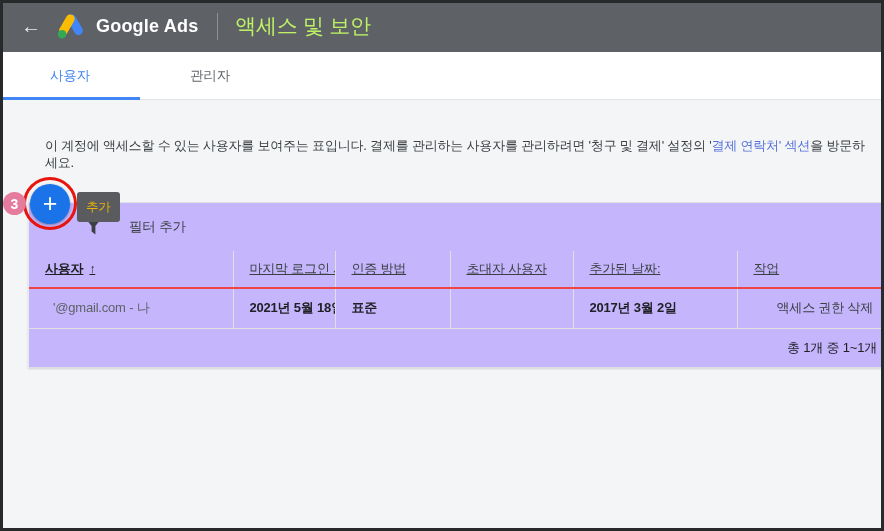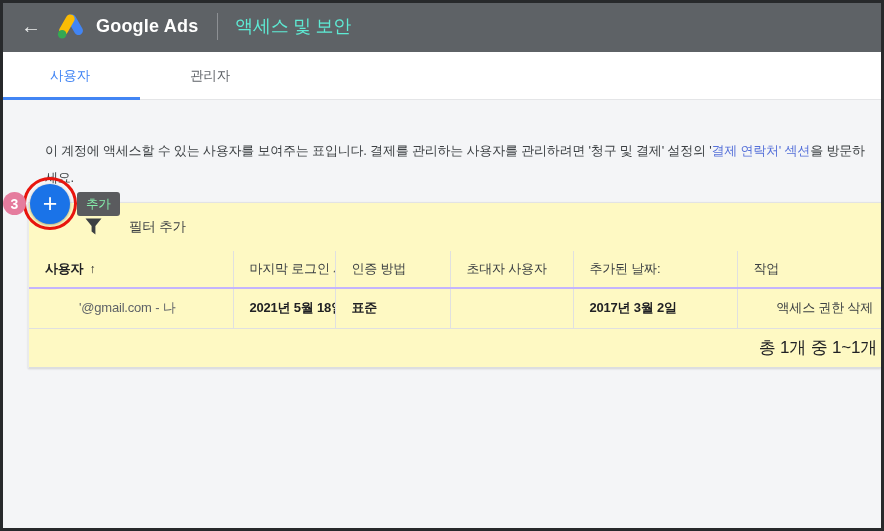--- a/index.html
+++ b/index.html
@@ -19,93 +19,93 @@
     position:absolute; top:0; left:0; right:0; height:52px;
     background:#5e6266; display:flex; align-items:center; padding-left:16px; z-index:10;
   }
   .back-btn {
     width:30px; height:30px; display:flex; align-items:center; justify-content:center;
     color:#eceeee; font-size:20px; cursor:pointer; margin-right:10px;
   }
   .logo { margin-right:10px; display:flex; align-items:center; }
   .brand { color:#ffffff; font-size:18px; font-weight:700; letter-spacing:.2px; }
   .titlebar-divider { width:1px; height:27px; background:#8d9094; margin:0 17px 0 19px; }
-  .page-title { color:#5eead4; font-size:18px; font-weight:400; letter-spacing:-.3px; }
+  .page-title { color:#bef264; font-size:21px; font-weight:400; letter-spacing:-.3px; }
 
   
   .tabbar {
     position:absolute; top:52px; left:0; right:0; height:48px; background:#fff;
     border-bottom:1px solid #e4e5e7; display:flex; z-index:9;
   }
   .tab {
     width:140px; display:flex; align-items:center; justify-content:center;
     font-size:13.5px; color:#5f6368; cursor:pointer; position:relative; letter-spacing:-.2px;
   }
   .tab.active { color:#4285f4; }
   .tab.active::after {
     content:""; position:absolute; left:0; right:0; bottom:-1px; height:3px; background:#4285f4;
   }
 
   
   .description {
     position:absolute; top:137px; left:45px; right:16px;
-    font-size:13px; color:#3c4043; letter-spacing:-.2px; line-height:27px; z-index:4;
+    font-size:13px; color:#3c4043; letter-spacing:-.2px; line-height:17px; z-index:4;
   }
   .description a { color:#5570d9; text-decoration:none; cursor:pointer; }
 
   
   .card {
-    position:absolute; left:28px; right:3px; top:202px; background:#fef9c3;
+    position:absolute; left:28px; right:3px; top:202px; background:#c4b5fd;
     border-top:1px solid #e2e3e5; border-left:1px solid #e9eaec;
     box-shadow:0 1px 2px rgba(0,0,0,.14); z-index:3;
   }
   .filter-row { height:48px; display:flex; align-items:center; padding-left:56px; cursor:pointer; }
   .funnel { margin-right:27px; display:flex; }
   .filter-label { font-size:13.5px; color:#3c4043; letter-spacing:-.2px; }
 
   table { width:100%; border-collapse:collapse; table-layout:fixed; font-size:13px; }
   th, td { text-align:left; overflow:hidden; white-space:nowrap; }
   thead th {
     height:37px; padding:0 8px 0 16px; font-weight:400; color:#3c4043;
-    border-bottom:2px solid #c4b5fd; border-left:1px solid #e0e0e0; letter-spacing:-.2px;
+    border-bottom:2px solid #ef4444; border-left:1px solid #e0e0e0; letter-spacing:-.2px;text-decoration:underline;
   }
   thead th:first-child { border-left:none; font-weight:700; color:#202124; }
   .sort-arrow { font-size:12px; margin-left:6px; color:#202124; }
   tbody td {
     height:40px; padding:0 8px 0 16px; color:#3c4043;
     border-bottom:1px solid #e0e0e0; border-left:1px solid #e0e0e0; letter-spacing:-.2px;
   }
-  tbody td:first-child { border-left:none; padding-left:50px; color:#5f6368; }
+  tbody td:first-child { border-left:none; padding-left:24px; color:#5f6368; }
   td.strong { font-weight:700; color:#202124; }
   td.action-cell { cursor:pointer;text-align:right; }
   .footer-row {
     height:39px; display:flex; align-items:center; justify-content:flex-end;
-    padding-right:4px; font-size:17px; color:#202124; border-bottom:1px solid #dcdee0;
+    padding-right:4px; font-size:13px; color:#202124; border-bottom:1px solid #dcdee0;
     letter-spacing:-.2px;
   }
 
   
   .fab {
     position:absolute; left:30px; top:184px; width:40px; height:40px; border-radius:50%;
     background:#1a73e8; color:#fff; display:flex; align-items:center; justify-content:center;
     box-shadow:0 1px 3px rgba(0,0,0,.35); cursor:pointer; z-index:11;
   }
   .fab span { font-size:25px; font-weight:400; line-height:1; margin-top:-2px; }
   .fab-ring {
     position:absolute; left:23px; top:177px; width:54px; height:53px;
     border:3.5px solid #e8140d; border-radius:50%; z-index:12; pointer-events:none;
   }
   .step-badge {
     position:absolute; left:3px; top:192px; width:23px; height:23px; border-radius:50%;
     background:#e57c9e; color:#fff; font-size:14px; font-weight:700;
     display:flex; align-items:center; justify-content:center; z-index:13;
   }
   .tooltip {
-    position:absolute; left:77px; top:192px; height:24px; padding:0 9px;
-    background:#5a5b5e; border-radius:3px; color:#86efac; font-size:12.5px;
+    position:absolute; left:77px; top:192px; height:30px; padding:0 9px;
+    background:#5a5b5e; border-radius:3px; color:#eab308; font-size:12.5px;
     display:flex; align-items:center; z-index:11; letter-spacing:-.2px;
   }
 </style>
 </head>
 <body>
 
 <div class="app">
 
   <div class="titlebar">
     <div class="back-btn">

